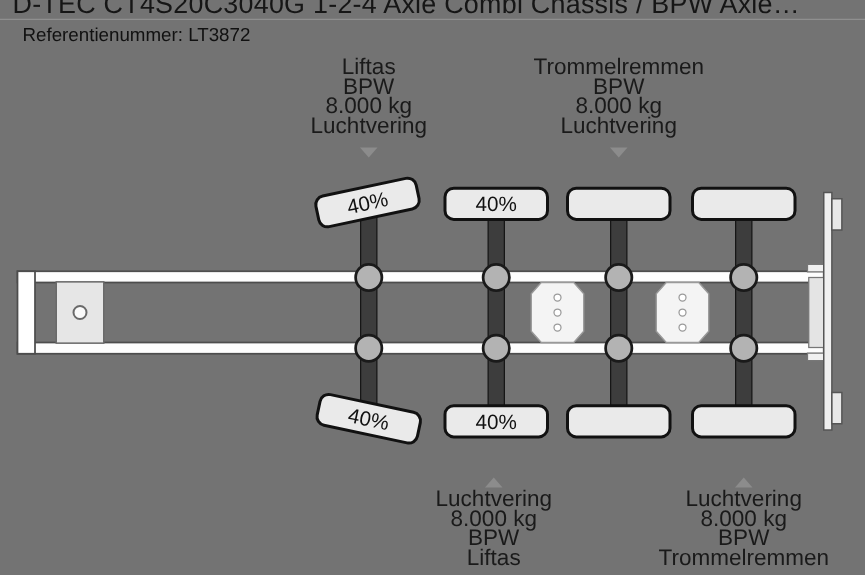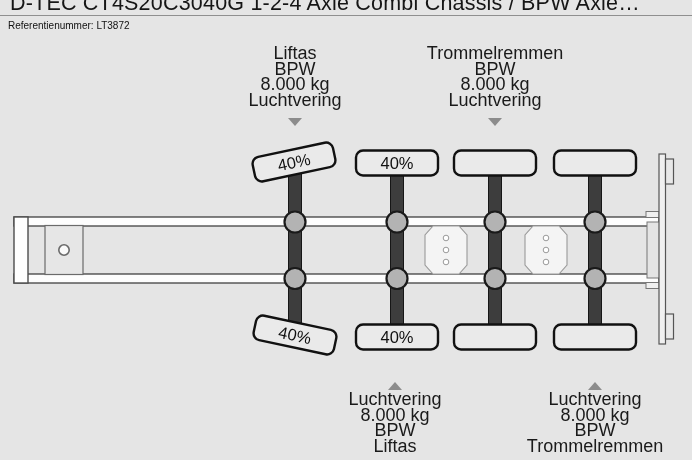--- a/index.html
+++ b/index.html
@@ -1,25 +1,25 @@
 <!DOCTYPE html>
 <html><head>
 <meta charset="utf-8">
 <style>
   html,body{margin:0;padding:0;background:#fff;}
   .screen{
-    position:relative;width:692px;height:460px;overflow:hidden;background:#e5e5e5;
+    position:relative;width:692px;height:460px;overflow:hidden;background:#737373;
     font-family:"Liberation Sans", sans-serif;color:#111;
   }
   .title{
     position:absolute;top:-9px;left:10px;font-size:21.5px;font-weight:normal;
     white-space:nowrap;color:#161616;letter-spacing:0.2px;
   }
   .rule{position:absolute;top:15px;left:0;width:692px;height:0;border-top:1px solid #8f8f8f;}
-  .ref{position:absolute;top:20px;left:8px;font-size:10px;color:#111;white-space:nowrap;}
+  .ref{position:absolute;top:20px;left:18px;font-size:15px;color:#111;white-space:nowrap;}
   .anno{
     position:absolute;transform:translateX(-50%);text-align:center;
     font-size:18px;line-height:15.5px;color:#1a1a1a;white-space:nowrap;
   }
   .anno-top-1{left:295px;top:46px;}
   .anno-top-2{left:495px;top:46px;}
   .anno-bot-1{left:395px;top:392px;}
   .anno-bot-2{left:595px;top:392px;}
   svg{position:absolute;left:0;top:0;}
   svg text{font-family:"Liberation Sans", sans-serif;}

